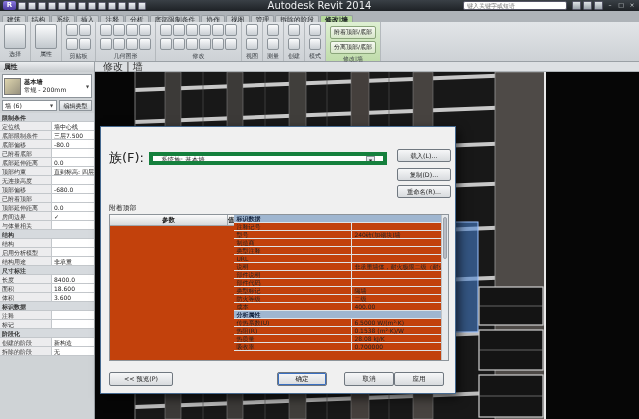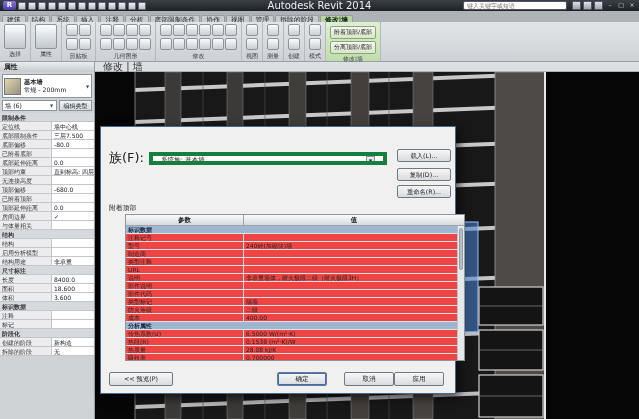--- a/index.html
+++ b/index.html
@@ -71,21 +71,21 @@
   #dlg-title{height:14px;background:linear-gradient(#4079cc,#234e96);color:#fff;font-size:7.2px;font-weight:bold;line-height:14px;padding-left:5px;position:relative}
   #dlg-close{position:absolute;right:2px;top:2px;width:14px;height:10px;background:linear-gradient(#e07a6e,#bb3a2c);
              border:1px solid #8a2a20;border-radius:2px;color:#fff;font-size:6.5px;line-height:9px;text-align:center}
   .dlg-row{position:absolute;left:8px;display:flex;align-items:center;gap:4px}
   .dlabel{width:36px;font-size:13px}
   .combo{width:238px;height:13px;background:#fff;border:4px solid #15803d;display:flex;align-items:flex-start;justify-content:space-between;padding:0 8px;font-size:6.6px;overflow:hidden;white-space:nowrap}
   .combo .arr{width:9px;height:9px;background:linear-gradient(#eef1f4,#c8cdd2);border:1px solid #8d949a;font-size:4px;line-height:8px;text-align:center;flex:0 0 auto}
   .dbtn{position:absolute;width:54px;height:13px;background:linear-gradient(#f6f7f8,#d8dbde);border:1px solid #707880;
         border-radius:2px;font-size:6.3px;text-align:center;line-height:11px;white-space:nowrap}
   #dlg-params-label{position:absolute;left:8px;top:76px;font-size:6.8px}
-  #dlg-table{position:absolute;left:24px;top:87px;width:340px;height:147px;border:1px solid #8d949a;background:#ef4444;display:flex;flex-direction:column}
+  #dlg-table{position:absolute;left:8px;top:87px;width:340px;height:147px;border:1px solid #8d949a;background:#c2410c;display:flex;flex-direction:row}
   #dlg-thead{display:flex;height:11px;background:linear-gradient(#fbfbfb,#d6d9dc);border-bottom:1px solid #a0a6ab;font-size:6.4px;font-weight:bold;flex:0 0 auto}
   .th-param{width:118px;border-right:1px solid #a0a6ab;text-align:center;line-height:10px}
   .th-value{flex:1;text-align:center;line-height:10px}
   #dlg-tbody{flex:1;position:relative;overflow:hidden;padding-right:7px}
   .drow{display:flex;height:8px;border-bottom:1px solid #dfe2e5}
   .drow .dl{width:118px;padding-left:2px;font-size:6px;line-height:8px;border-right:1px solid #dfe2e5;white-space:nowrap;overflow:hidden}
   .drow .dv{flex:1;padding-left:2px;font-size:6px;line-height:8px;white-space:nowrap;overflow:hidden}
   .drow.section{background:var(--secblue);font-weight:bold;color:#14243f}
   .drow.section .dl{width:100%;border-right:none}
   #dlg-scroll{position:absolute;right:0;top:0;bottom:0;width:7px;background:#e6e9ec;border-left:1px solid #c0c4c8}

